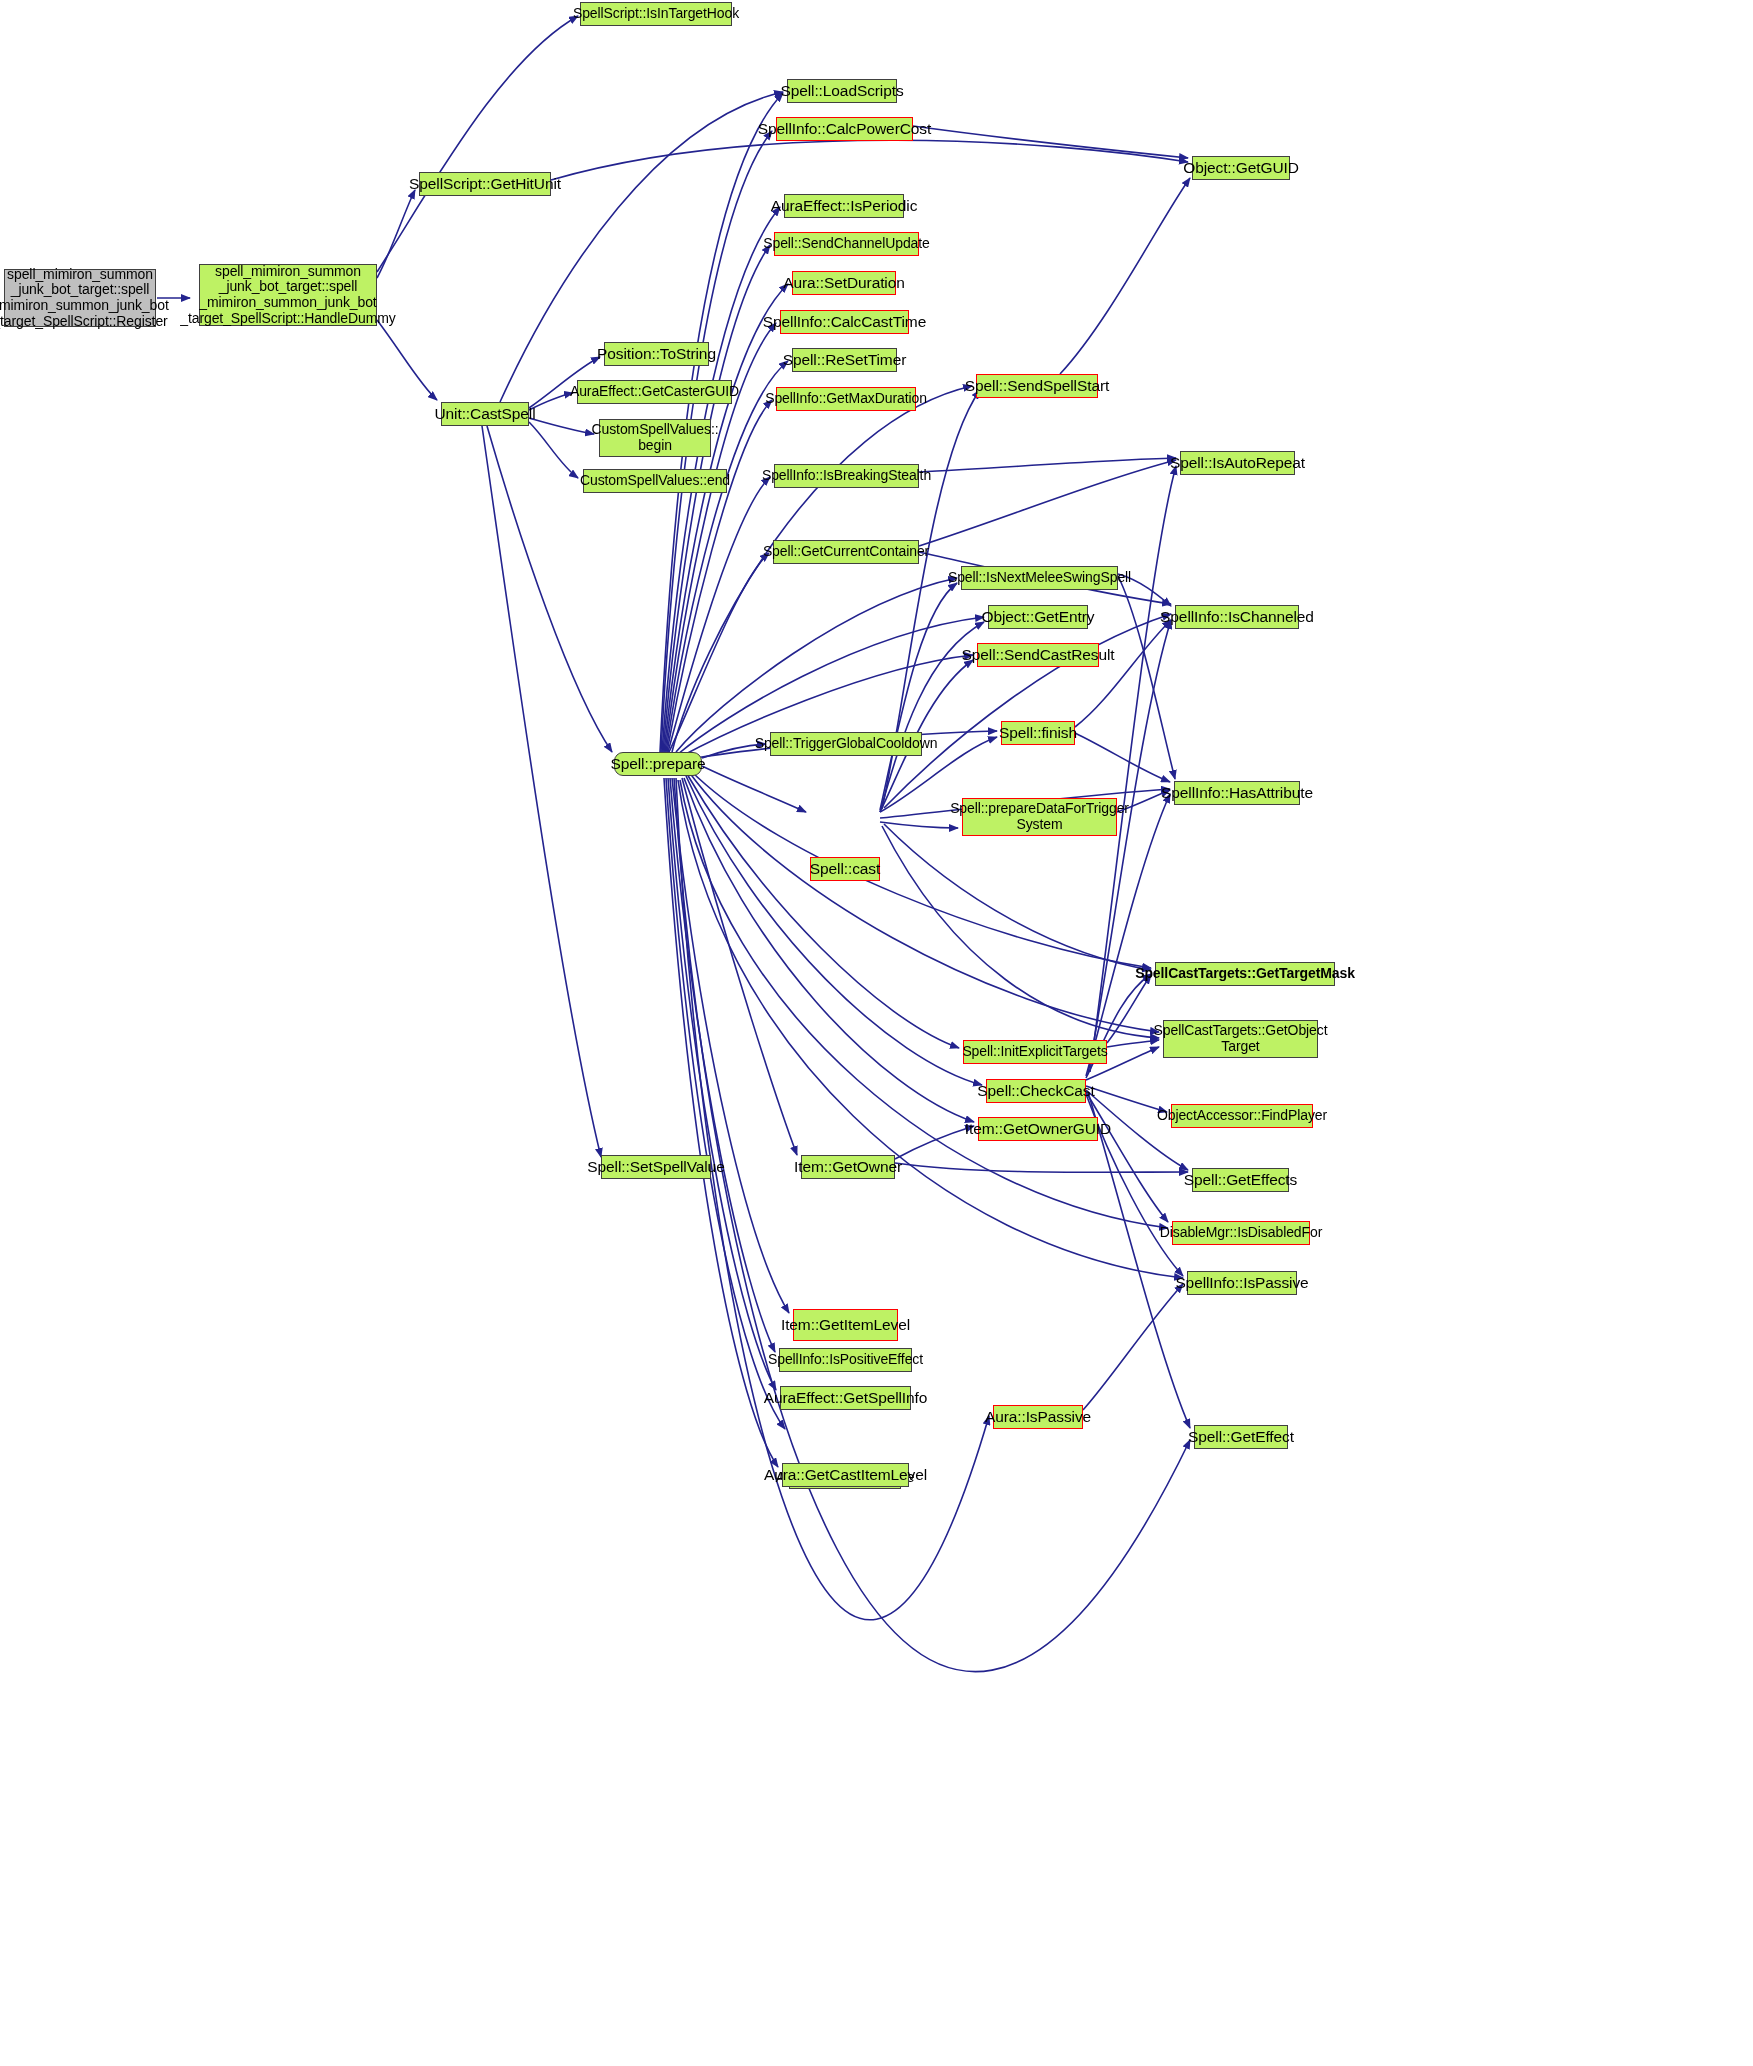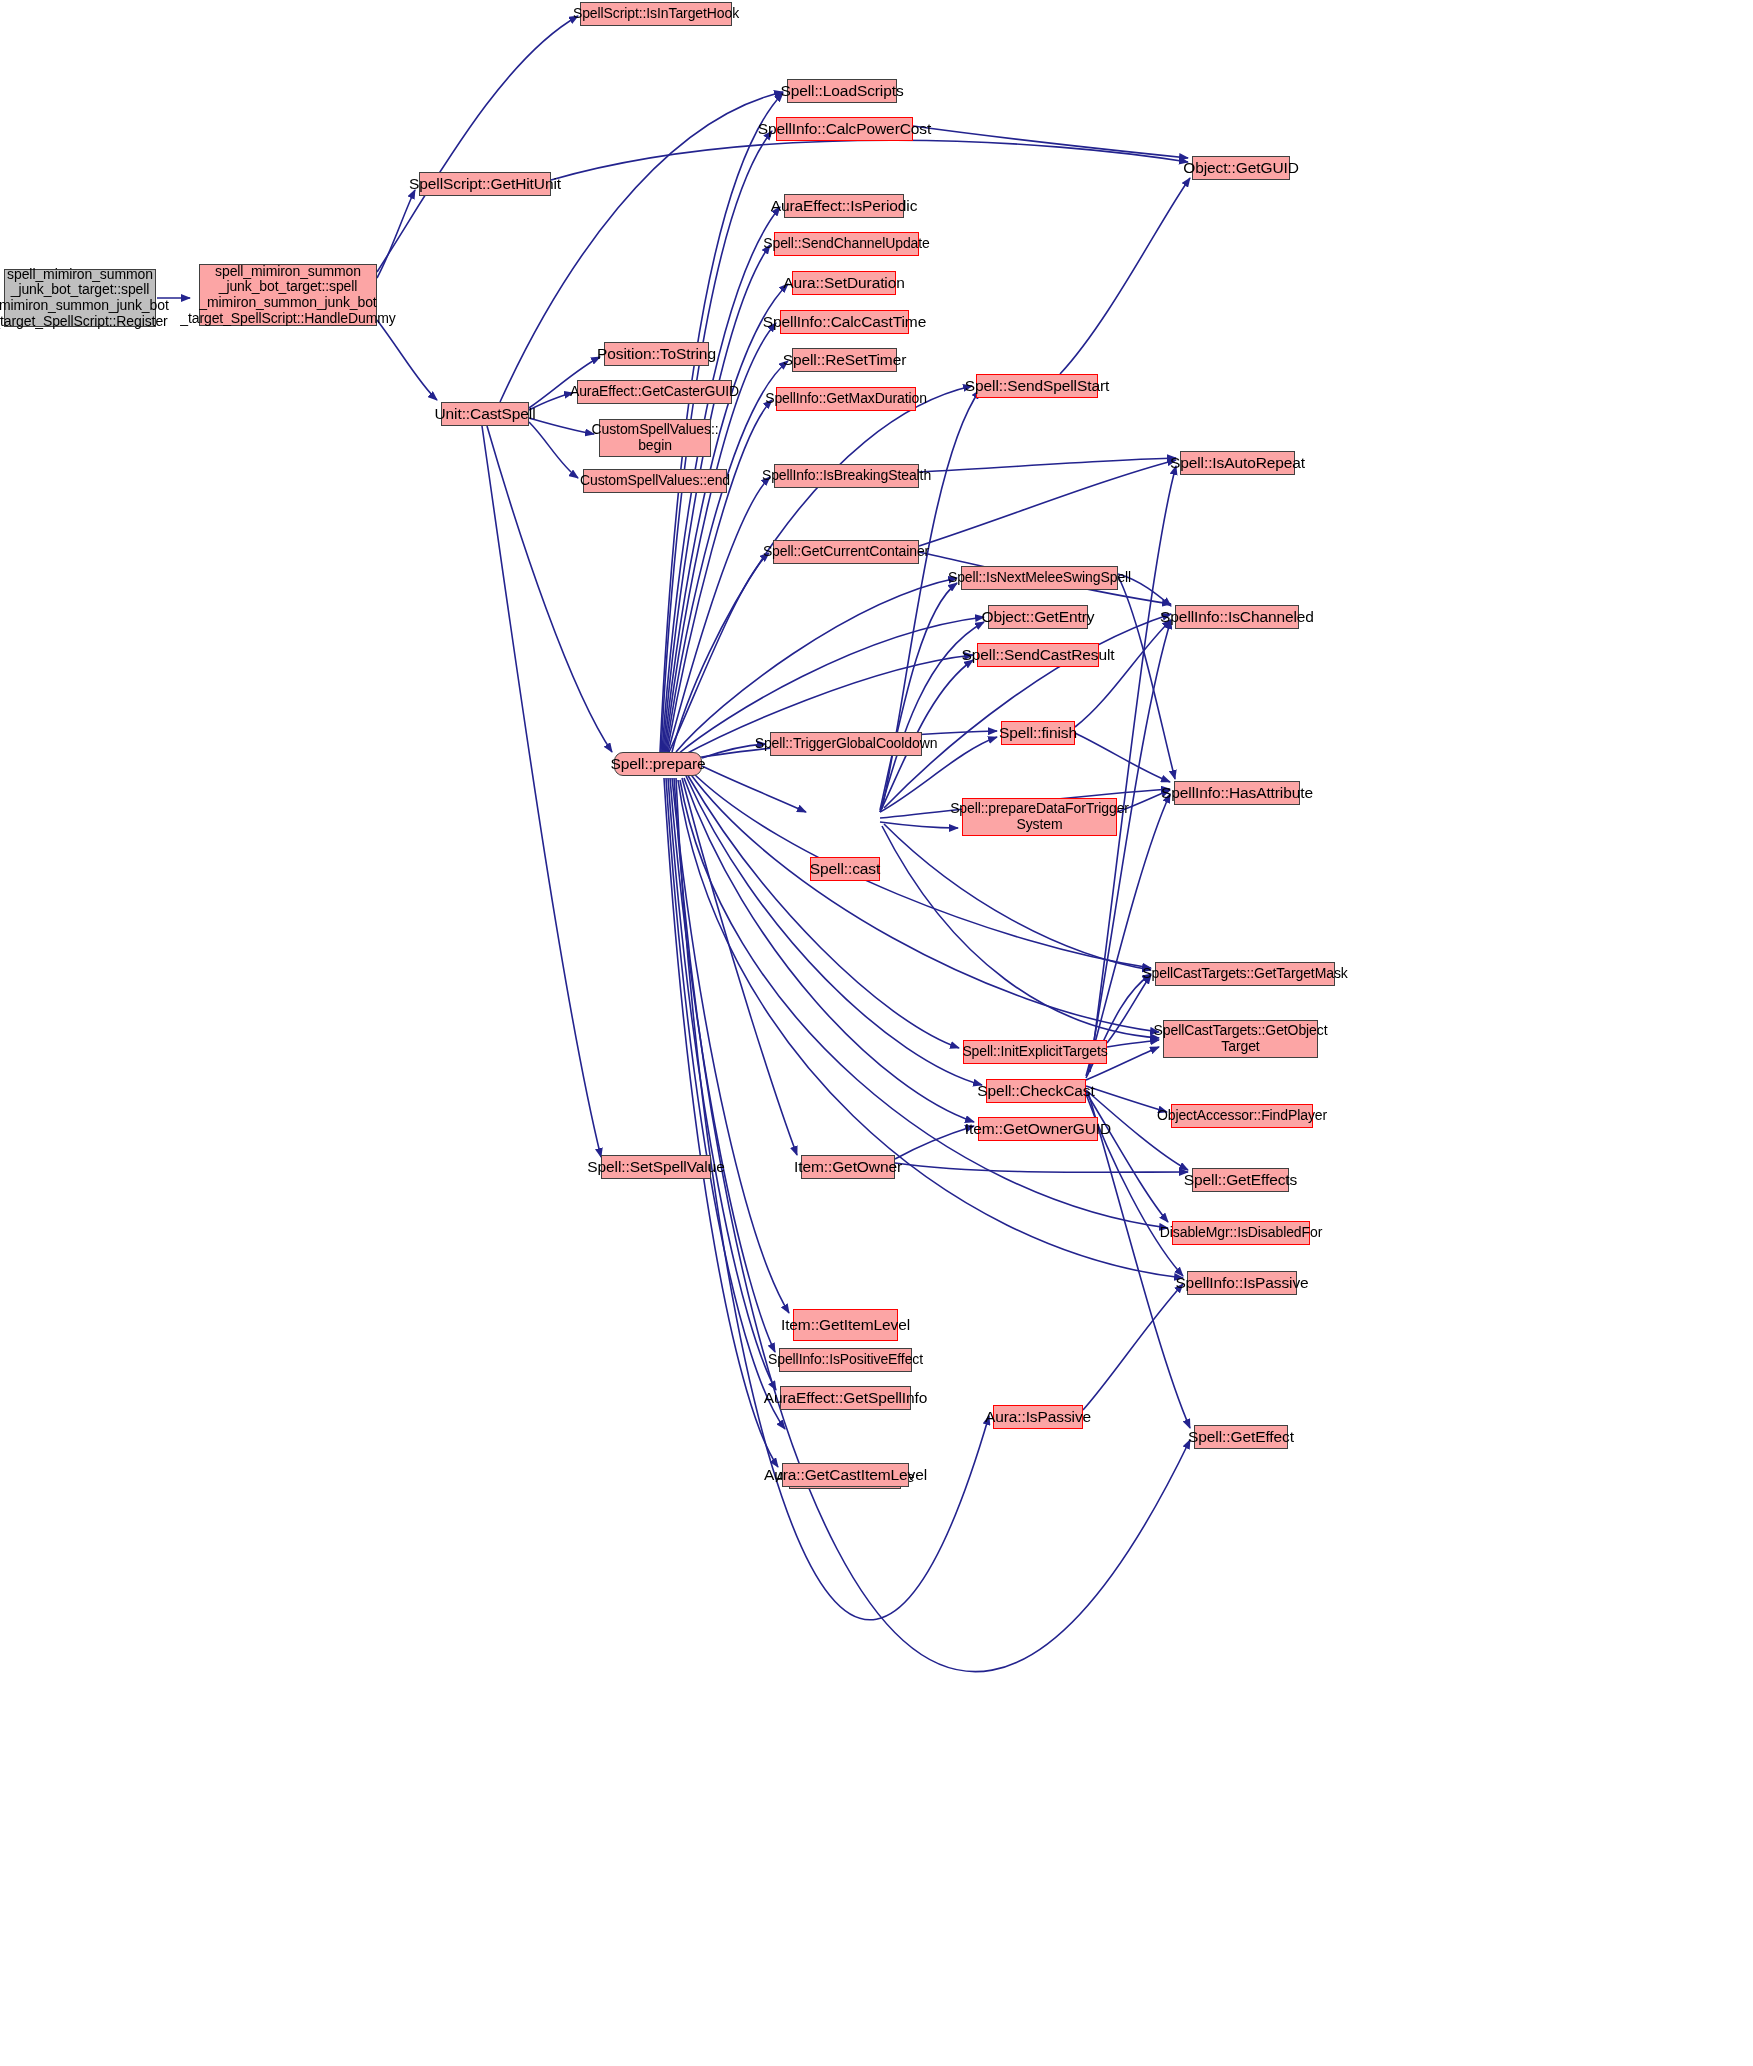--- a/index.html
+++ b/index.html
@@ -23,21 +23,21 @@
     height: 2066px;
     pointer-events: none;
   }
   .node {
     position: absolute;
     box-sizing: border-box;
     display: flex;
     align-items: center;
     justify-content: center;
     text-align: center;
-    background: #fca5a5;
+    background: #bef264;
     border: 1px solid #404040;
     color: #000000;
     font-size: 15.5px;
     line-height: 1.12;
     letter-spacing: -0.1px;
     white-space: pre-line;
     padding: 0 4px;
     z-index: 5;
   }
   .node.red {
@@ -177,21 +177,21 @@
       <div class="node" style="left: 988px; top: 605px; width: 100px; height: 24px;">Object::GetEntry</div>
       <div class="node red" style="left: 977px; top: 643px; width: 122px; height: 24px;">Spell::SendCastResult</div>
       <div class="node red" style="left: 1001px; top: 721px; width: 74px; height: 24px;">Spell::finish</div>
       <div class="node red small" style="left: 962px; top: 798px; width: 155px; height: 38px; text-align: center;">Spell::prepareDataForTrigger
 System</div>
       <div class="node" style="left: 1192px; top: 156px; width: 98px; height: 24px;">Object::GetGUID</div>
       <div class="node red" style="left: 976px; top: 374px; width: 122px; height: 24px;">Spell::SendSpellStart</div>
       <div class="node" style="left: 1180px; top: 451px; width: 115px; height: 24px;">Spell::IsAutoRepeat</div>
       <div class="node" style="left: 1175px; top: 605px; width: 124px; height: 24px;">SpellInfo::IsChanneled</div>
       <div class="node" style="left: 1174px; top: 781px; width: 126px; height: 24px;">SpellInfo::HasAttribute</div>
-      <div class="node small" style="left: 1155px; top: 962px; width: 180px; height: 24px;">SpellCastTargets::GetTargetMask</div>
+      <div class="node small" style="left: 1155px; top: 962px; width: 180px; height: 24px; font-weight: bold;">SpellCastTargets::GetTargetMask</div>
       <div class="node small" style="left: 1163px; top: 1020px; width: 155px; height: 38px;">SpellCastTargets::GetObject
 Target</div>
       <div class="node red small" style="left: 963px; top: 1040px; width: 144px; height: 24px;">Spell::InitExplicitTargets</div>
       <div class="node red" style="left: 986px; top: 1079px; width: 100px; height: 24px;">Spell::CheckCast</div>
       <div class="node red small" style="left: 1171px; top: 1104px; width: 142px; height: 24px;">ObjectAccessor::FindPlayer</div>
       <div class="node red" style="left: 978px; top: 1117px; width: 120px; height: 24px;">Item::GetOwnerGUID</div>
       <div class="node" style="left: 1192px; top: 1168px; width: 97px; height: 24px;">Spell::GetEffects</div>
       <div class="node" style="left: 801px; top: 1155px; width: 94px; height: 24px;">Item::GetOwner</div>
       <div class="node" style="left: 601px; top: 1155px; width: 110px; height: 24px;">Spell::SetSpellValue</div>
       <div class="node red small" style="left: 1172px; top: 1221px; width: 138px; height: 24px;">DisableMgr::IsDisabledFor</div>

